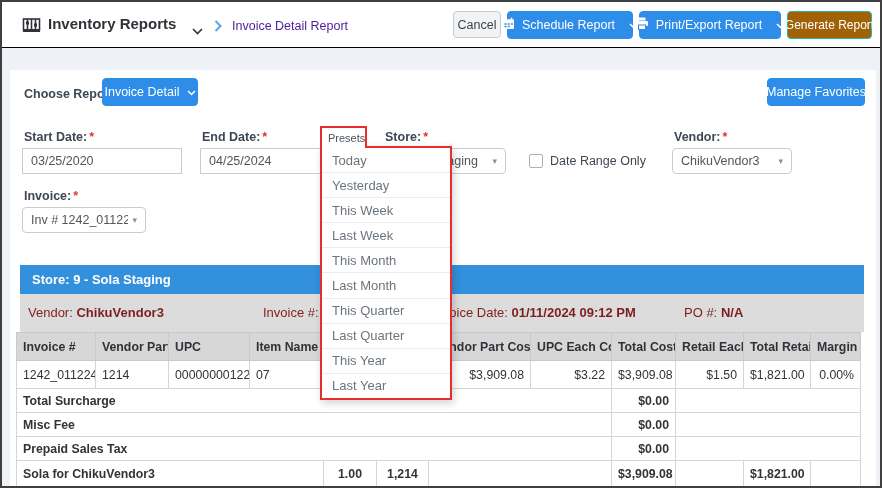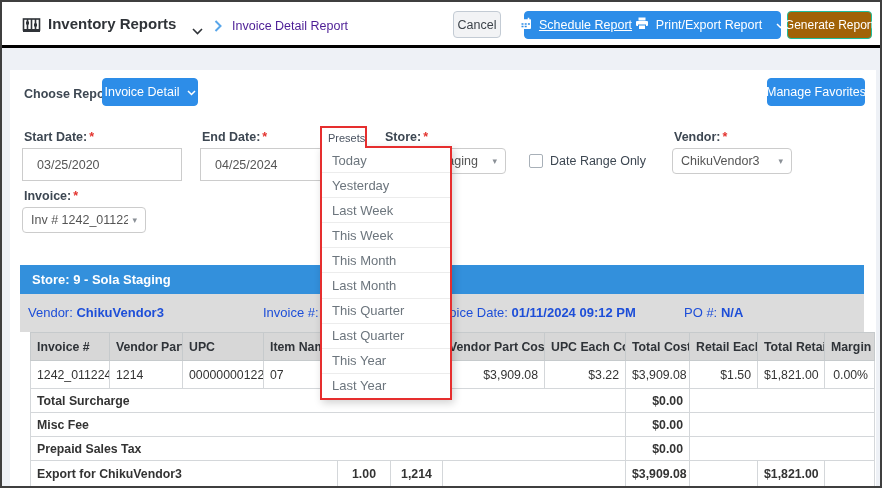--- a/index.html
+++ b/index.html
@@ -1,47 +1,47 @@
 <!DOCTYPE html>
 <html><head>
 <meta charset="utf-8">
 <style>
   * { margin:0; padding:0; box-sizing:border-box; }
   html,body { width:882px; height:488px; }
   body { font-family:"Liberation Sans", sans-serif; background:#eef1f6; }
   .page { position:relative; width:882px; height:488px; border:2px solid #3f3f3f; background:#eef1f6; overflow:hidden; }
 
   
-  .topbar { position:absolute; left:0; top:0; width:100%; height:46px; background:#fff; border-bottom:3px solid #000000; }
+  .topbar { position:absolute; left:0; top:0; width:100%; height:46px; background:#fff; border-bottom:1px solid #000000; }
   .app-icon { position:absolute; left:20px; top:14px; }
   .app-title { position:absolute; left:46px; top:13px; font-size:15px; font-weight:700; color:#2f3338; }
   .title-caret { position:absolute; left:190px; top:19px; }
   .crumb-sep { position:absolute; left:212px; top:16px; }
   .crumb { position:absolute; left:230px; top:17px; font-size:12.5px; color:#4c1d95; }
 
   .btn { position:absolute; top:9px; height:28px; display:flex; align-items:center; justify-content:center; gap:7px;
          font-size:12.5px; border-radius:4px; cursor:pointer; white-space:nowrap; }
   .btn-cancel { left:451px; width:48px; height:27px; background:#f2f3f5; border:1px solid #c3cbd4; color:#3c434a; }
   .btn-blue { background:#2d8de8; color:#fff; border:1px solid #2d8de8; }
-  .btn-schedule { left:522px; width:126px;text-decoration:underline; }
+  .btn-schedule { left:505px; width:126px; }
   .btn-print { left:637px; width:142px; }
   .btn-generate { left:785px; width:85px; background:#a16207; color:#fff; border:1px solid #1dbe9d; font-size:12px; }
   .btn-divider { width:1px; height:16px; background:rgba(255,255,255,.45); }
 
   
   .card { position:absolute; left:8px; top:68px; width:866px; height:416px; background:#fff; }
 
   .choose-label { position:absolute; left:22px; top:85px; font-size:12.5px; font-weight:700; color:#3d4752; }
   .btn-report-type { left:100px; top:76px; width:96px; height:28px; position:absolute; }
   .btn-favorites { left:765px; top:76px; width:98px; height:28px; position:absolute; }
 
   .f-label { position:absolute; font-size:12.5px; font-weight:700; color:#3d4752; }
   .req { color:#e3342f; margin-left:2px; }
-  .f-input { position:absolute; height:33px; border:1px solid #ccc; border-radius:0; background:#fff;
-             font-family:"Liberation Sans",sans-serif; font-size:12.5px; color:#555; padding:0 14px; }
+  .f-input { position:absolute; height:26px; border:1px solid #ccc; border-radius:0; background:#fff;
+             font-family:"Liberation Sans",sans-serif; font-size:12.5px; color:#555; padding:0 8px; }
   .f-select { position:absolute; height:26px; border:1px solid #ccc; border-radius:4px; background:#fff;
               font-size:12.5px; color:#555; display:flex; align-items:center; padding:0 8px; }
   .f-select .sel-txt { flex:1; overflow:hidden; white-space:nowrap; }
   .caret { color:#8a9096; font-size:9px; margin-left:4px; }
 
   .checkbox { position:absolute; left:527px; top:152px; width:14px; height:14px; border:1px solid #a8b0b8; border-radius:2px; background:#fff; }
   .checkbox-label { position:absolute; left:548px; top:152px; font-size:12.5px; color:#3d4752; }
 
   
   .presets-wrap { position:absolute; left:318px; top:124px; width:132px; z-index:20; }
@@ -51,25 +51,25 @@
   .presets-panel { position:absolute; left:0; top:20px; width:132px; height:254px; background:#fff;
                    border:2.5px solid #e62e2e; box-shadow:2px 3px 8px rgba(0,0,0,.18);
                    display:flex; flex-direction:column; }
   .preset-item { flex:1; display:flex; align-items:center; padding-left:10px; font-size:13px; color:#6c757d;
                  border-bottom:1px solid #ececec; background:#fff; cursor:pointer; }
   .preset-item:last-child { border-bottom:none; }
 
   
   .store-bar { position:absolute; left:18px; top:263px; width:844px; height:29px; background:#3390dc;
                color:#fff; font-size:13px; font-weight:700; display:flex; align-items:center; padding-left:12px; }
-  .info-row { position:absolute; left:18px; top:292px; width:844px; height:38px; background:#dcdcdc; font-size:13px; color:#1d4ed8; }
+  .info-row { position:absolute; left:18px; top:292px; width:844px; height:38px; background:#dcdcdc; font-size:13px; color:#7f1d1d; }
   .info-row span.grp { position:absolute; top:0; line-height:38px; white-space:nowrap; }
   .b { font-weight:700; }
 
-  table.report { position:absolute; left:28px; top:330px; width:844px; border-collapse:collapse; table-layout:fixed;
+  table.report { position:absolute; left:14px; top:330px; width:844px; border-collapse:collapse; table-layout:fixed;
                  font-size:12.3px; color:#333; background:#fff; }
   table.report td, table.report th { border:1px solid #d4d7da; padding:0 6px; overflow:hidden; white-space:nowrap; }
   table.report thead th { background:#d7d7d7; font-weight:700; text-align:left; height:28px; border-color:#c6cacc; color:#2f3338; }
   table.report tr.data td { height:28px; }
   table.report tr.summary td { height:24px; }
   table.report tr.total td { height:27px; }
   td.num { text-align:right; padding-right:8px; }
   td.ctr { text-align:center; }
 </style>
 </head>
@@ -233,39 +233,39 @@
         <td colspan="8" class="b">Misc Fee</td>
         <td class="num b">$0.00</td>
         <td colspan="3"></td>
       </tr>
       <tr class="summary">
         <td colspan="8" class="b">Prepaid Sales Tax</td>
         <td class="num b">$0.00</td>
         <td colspan="3"></td>
       </tr>
       <tr class="total">
-        <td colspan="4" class="b">Export for ChikuVendor3</td>
+        <td colspan="4" class="b">Sola for ChikuVendor3</td>
         <td class="ctr b">1.00</td>
         <td class="ctr b">1,214</td>
         <td colspan="2"></td>
         <td class="num b">$3,909.08</td>
         <td></td>
         <td class="num b">$1,821.00</td>
         <td></td>
       </tr>
     </tbody>
   </table>
 
   <div class="presets-wrap">
     <div class="presets-tab">Presets</div>
     <div class="presets-panel">
       <div class="preset-item">Today</div>
       <div class="preset-item">Yesterday</div>
+      <div class="preset-item">This Week</div>
       <div class="preset-item">Last Week</div>
-      <div class="preset-item">This Week</div>
       <div class="preset-item">This Month</div>
       <div class="preset-item">Last Month</div>
       <div class="preset-item">This Quarter</div>
       <div class="preset-item">Last Quarter</div>
       <div class="preset-item">This Year</div>
       <div class="preset-item">Last Year</div>
     </div>
   </div>
 
 </div>

